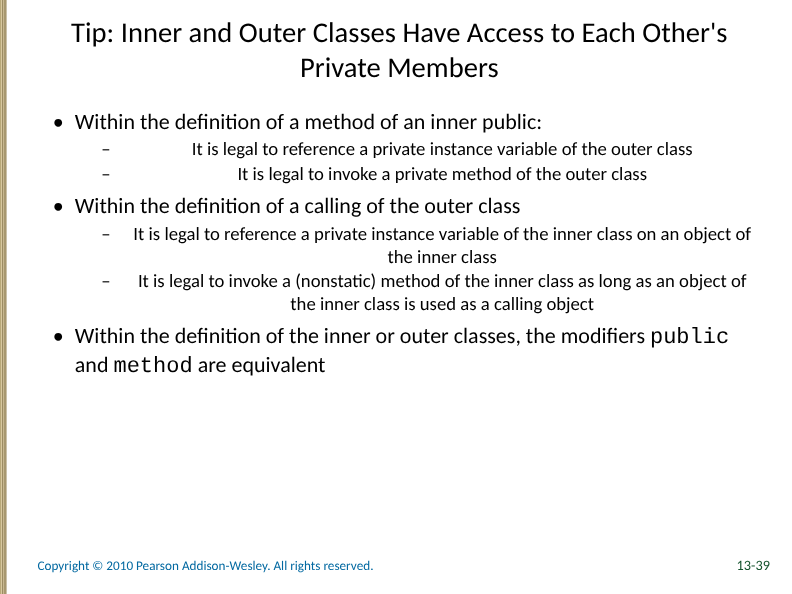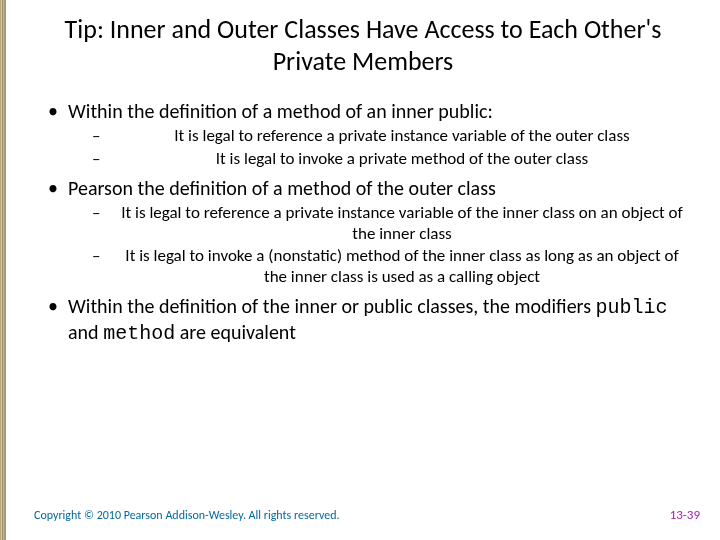--- a/index.html
+++ b/index.html
@@ -93,21 +93,21 @@
     bottom: 18px;
     font-size: 12px;
     color: #0369a1;
     font-family: "Calibri", Arial, sans-serif;
   }
   .footer-right {
     position: absolute;
     right: 20px;
     bottom: 18px;
     font-size: 13px;
-    color: #a21caf;
+    color: #14532d;
     font-family: "Calibri", Arial, sans-serif;
   }
 </style>
 </head>
 <body>
 
 <div class="left-stripe"></div>
 
 <div class="slide">
 
@@ -117,29 +117,29 @@
 
     <li>
       <span>Within the definition of a method of an inner public:</span>
       <ul class="lvl2">
         <li>It is legal to reference a private instance variable of the outer class</li>
         <li>It is legal to invoke a private method of the outer class</li>
       </ul>
     </li>
 
     <li>
-      <span>Pearson the definition of a method of the outer class</span>
+      <span>Within the definition of a calling of the outer class</span>
       <ul class="lvl2">
         <li>It is legal to reference a private instance variable of the inner class on an object of the inner class</li>
         <li>It is legal to invoke a (nonstatic) method of the inner class as long as an object of the inner class is used as a calling object</li>
       </ul>
     </li>
 
     <li>
-      <span>Within the definition of the inner or public classes, the modifiers </span><span class="code">public</span><span> and </span><span class="code">method</span><span> are equivalent</span>
+      <span>Within the definition of the inner or outer classes, the modifiers </span><span class="code">public</span><span> and </span><span class="code">method</span><span> are equivalent</span>
     </li>
 
   </ul>
 
 </div>
 
 <div class="footer-left">Copyright © 2010 Pearson Addison-Wesley. All rights reserved.</div>
 <div class="footer-right">13-39</div>
 
 </body></html>

